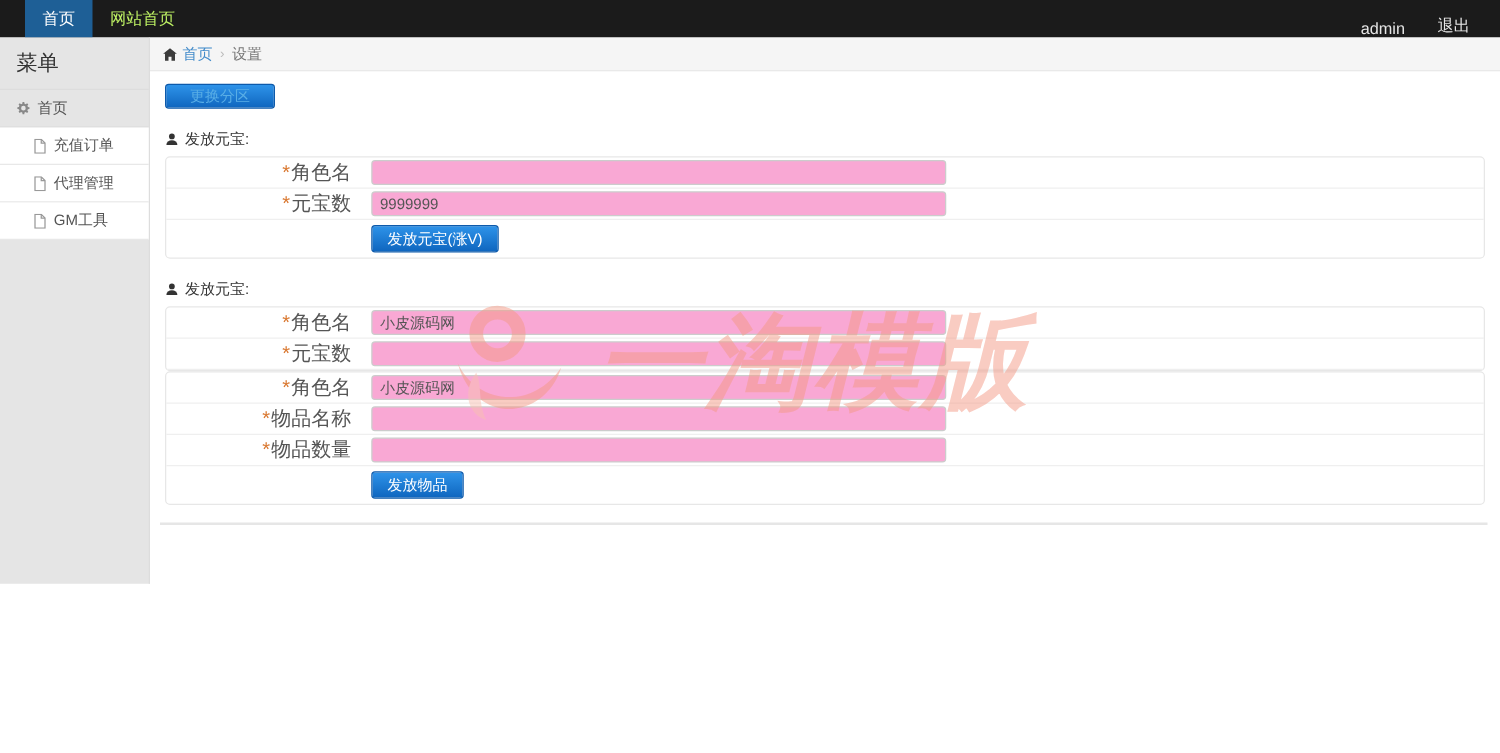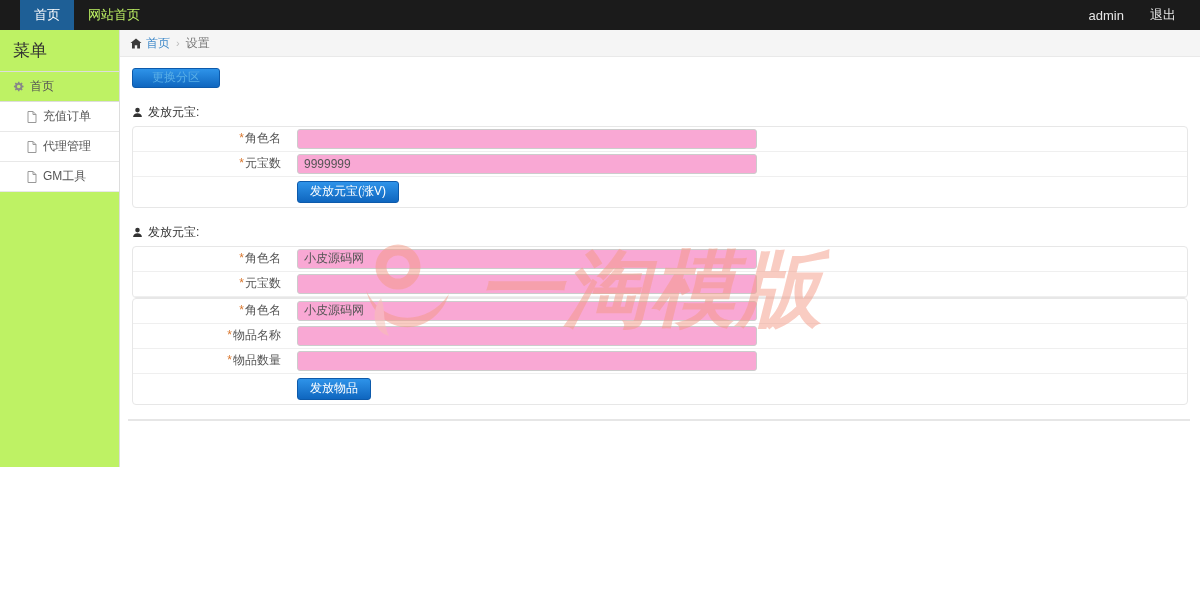--- a/index.html
+++ b/index.html
@@ -7,26 +7,26 @@
   body {
     font-family: "Liberation Sans", "DejaVu Sans", sans-serif;
     background:#fff; color:#333; position:relative; overflow:hidden;
   }
 
   
   .topnav { height:30px; background:#1b1b1b; display:flex; align-items:stretch; font-size:13px; }
   .nav-spacer { width:20px; }
   .nav-tab { display:flex; align-items:center; padding:0 14px; color:#bef264; cursor:pointer; }
   .nav-tab.active { background:#1e5f96; color:#fff; }
-  .nav-right { margin-left:auto; display:flex; align-items:center; gap:26px; padding-right:24px; }
+  .nav-right { margin-left:auto; display:flex; align-items:flex-end; gap:26px; padding-right:24px; }
   .nav-right span { color:#e6e6e6; cursor:pointer; }
 
   
   .layout { display:flex; align-items:flex-start; }
-  .sidebar { width:120px; background:#bef264; border-right:1px solid #ddd; height:437px; flex-shrink:0; }
+  .sidebar { width:120px; background:#e5e5e5; border-right:1px solid #ddd; height:437px; flex-shrink:0; }
   .sidebar-title { font-size:17px; color:#333; padding:9px 0 9px 13px; border-bottom:1px solid #ddd; }
   .side-item { display:flex; align-items:center; gap:6px; font-size:12px; color:#555;
                padding:6px 0 6px 13px; border-bottom:1px solid #ddd; cursor:pointer; }
   .side-item.sub { padding-left:27px; background:#fff; border-bottom:1px solid #e8e8e8; }
   .icon { display:inline-flex; align-items:center; flex-shrink:0; }
 
   .main { flex:1; min-width:0; }
   .breadcrumb { height:27px; background:#f5f5f5; border-bottom:1px solid #e9e9e9;
                 display:flex; align-items:center; gap:6px; padding-left:10px; font-size:12px; }
   .crumb-home { color:#428bca; text-decoration:none; display:flex; align-items:center; gap:4px; cursor:pointer; }
@@ -42,21 +42,21 @@
          color:#fff; font-size:12px; height:22px; padding:0 12px; cursor:pointer;
          font-family:inherit; }
   .btn-partition { height:20px; padding:0 19px; color:#59aee6; margin-top:0; }
 
   
   .section-head { display:flex; align-items:center; gap:5px; font-size:12px; color:#333;
                   margin:16px 0 5px 0; }
   .form-table { border:1px solid #e7e7e7; border-radius:4px; background:#fff; }
   .frow { display:flex; align-items:center; height:25px; border-bottom:1px solid #efefef; }
   .frow.btn-row { height:30px; border-bottom:none; }
-  .flabel { width:156px; flex-shrink:0; text-align:right; font-size:12px; color:#555; padding-right:8px; }
+  .flabel { width:156px; flex-shrink:0; text-align:right; font-size:16px; color:#555; padding-right:8px; }
   .star { color:#d9772f; margin-right:1px; }
   .fvalue { padding-left:8px; }
   input.txt { width:460px; height:20px; border:1px solid #ccc; border-radius:3px;
               font-size:12px; color:#555; padding:0 6px; font-family:inherit; background:#f9a8d4; }
 
   .divider { border-top:2px solid #e6e6e6; margin:14px 10px 0 8px; }
 
   
   .watermark { position:absolute; left:360px; top:238px; display:flex; align-items:center;
                opacity:0.5; pointer-events:none; z-index:50; }

